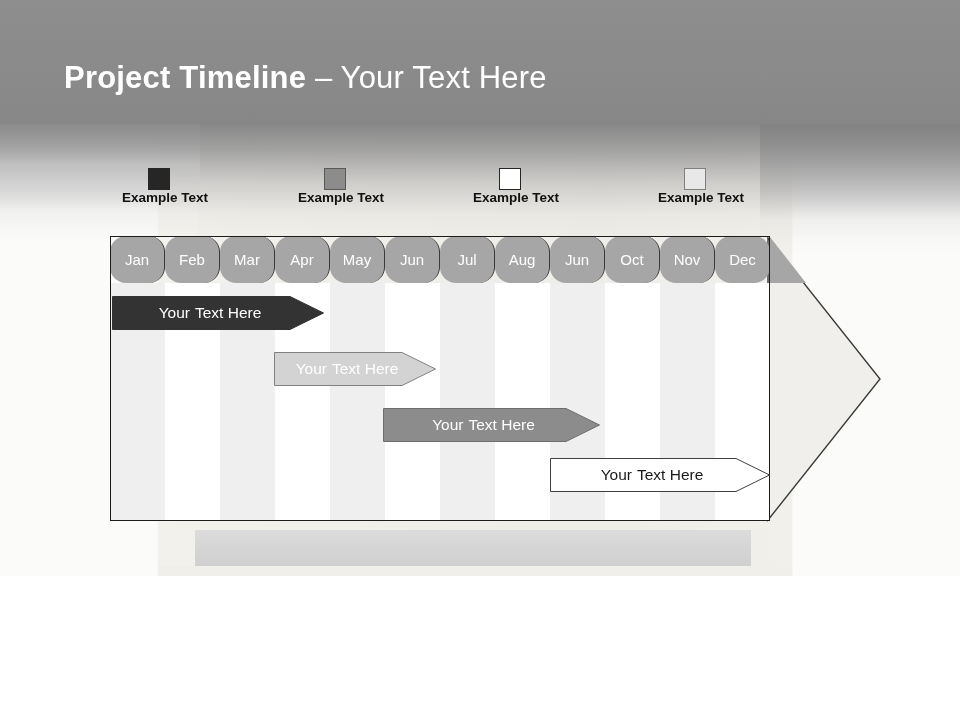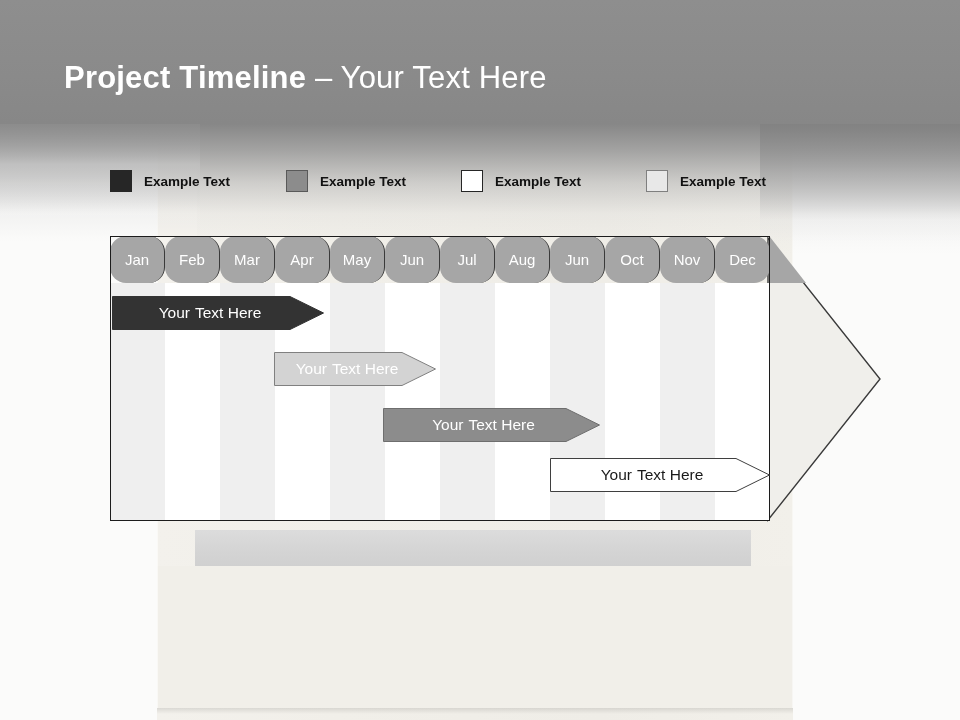--- a/index.html
+++ b/index.html
@@ -10,21 +10,21 @@
     width: 960px;
     height: 720px;
     overflow: hidden;
     font-family: "Liberation Sans", sans-serif;
     background: #ffffff;
   }
 
   #slide {
     position: relative;
     width: 960px;
-    height: 720px;
+    height: 576px;
     overflow: hidden;
     background: #737373;
   }
 
   
 
   
   .bg-base {
     position: absolute;
     left: 0; top: 0; width: 960px; height: 720px;
@@ -133,20 +133,21 @@
     top: 168px;
     width: 700px;
     height: 26px;
   }
   .legend-item {
     position: absolute;
     top: 0;
     height: 26px;
     display: flex;
     align-items: center;
+    flex-direction: column;
   }
   .legend-swatch {
     width: 22px;
     height: 22px;
     box-sizing: border-box;
     flex: 0 0 auto;
   }
   .legend-label {
     margin-left: 12px;
     font-size: 13.5px;

